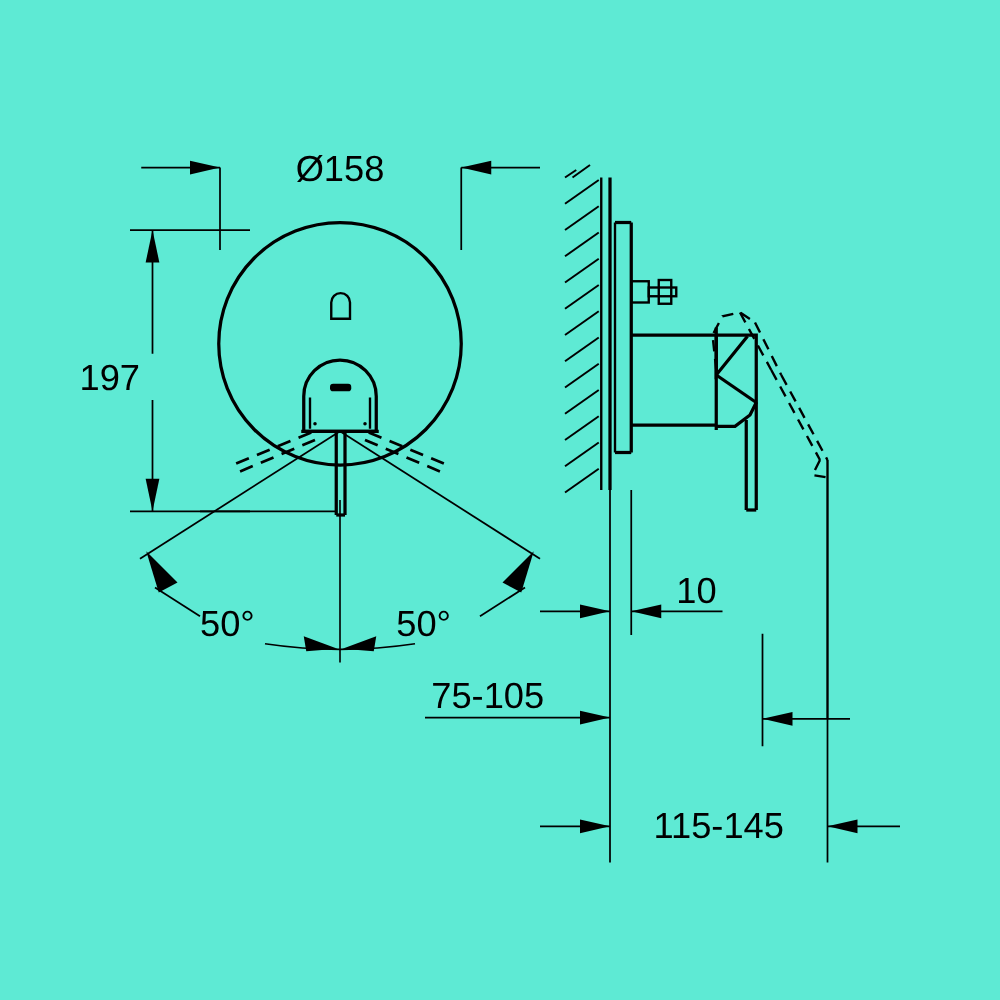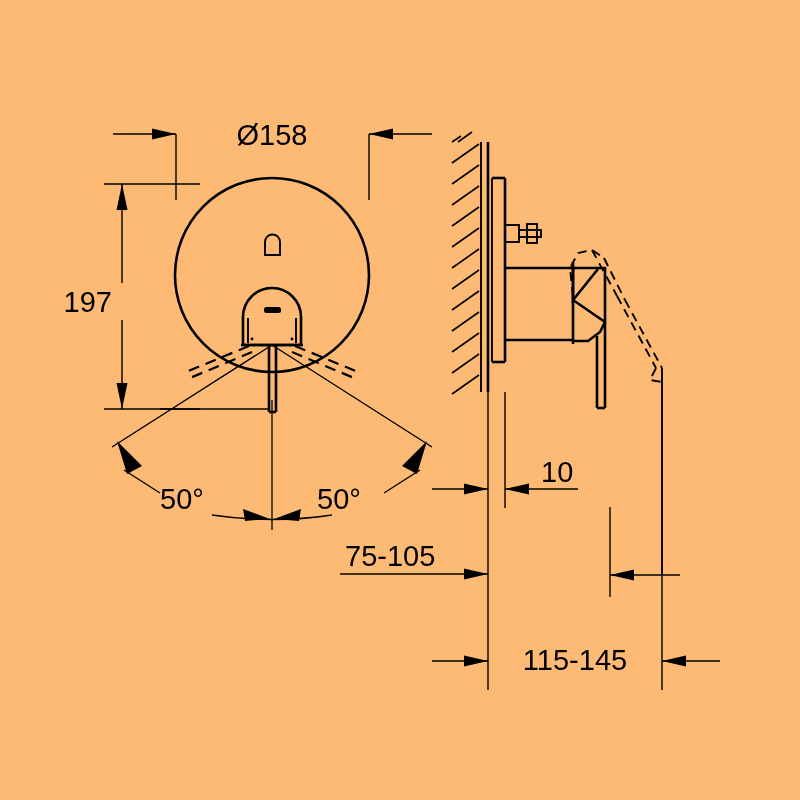--- a/index.html
+++ b/index.html
@@ -8,21 +8,21 @@
     padding: 0;
     background: #ffffff;
   }
   body {
     font-family: "Liberation Sans", sans-serif;
   }
   #drawing-root {
     position: relative;
     width: 800px;
     height: 800px;
-    background: #fdba74;
+    background: #5eead4;
     overflow: hidden;
   }
   svg#tech-drawing {
     display: block;
     width: 800px;
     height: 800px;
   }
   .ln {
     stroke: #000000;
     fill: none;

